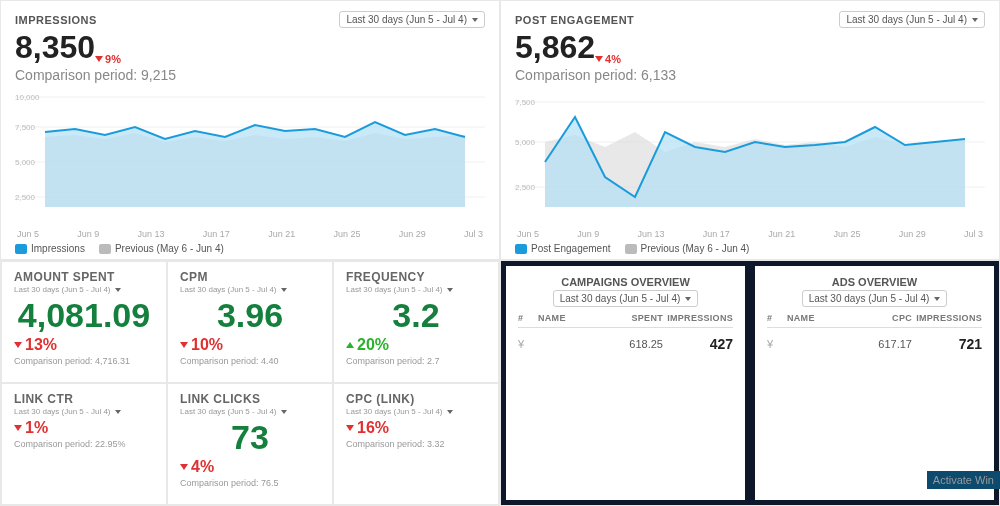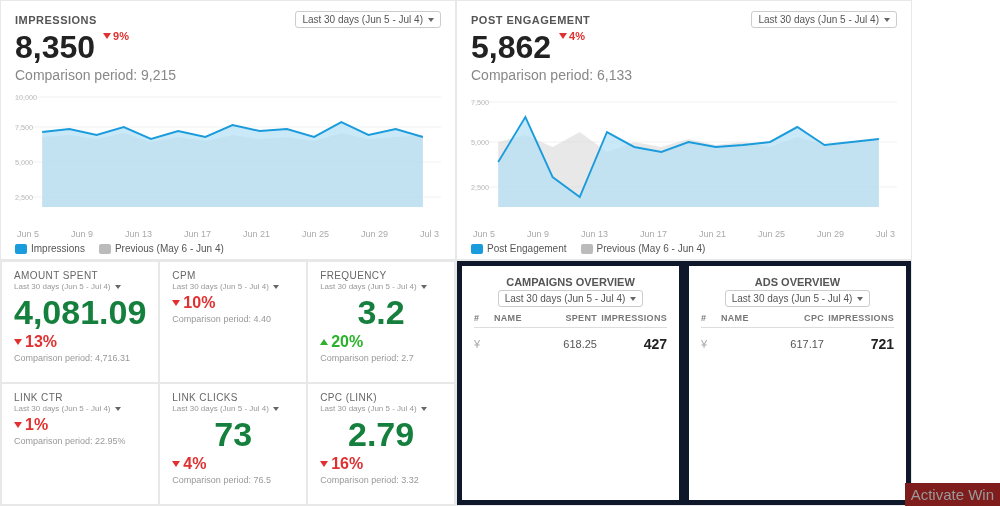--- a/index.html
+++ b/index.html
@@ -10,21 +10,21 @@
       height: 506px;
       overflow: hidden;
       font-size: 11px;
       color: #333;
     }
 
     .dashboard {
       display: grid;
       grid-template-columns: 1fr 1fr;
       grid-template-rows: 260px 246px;
-      width: 912px;
+      width: 1000px;
       height: 506px;
     }
 
     
     .chart-panel {
       border: 1px solid #e8e8e8;
       padding: 10px 14px 6px;
       position: relative;
       overflow: hidden;
     }
@@ -58,22 +58,21 @@
 
     .metric-value {
       font-size: 32px;
       font-weight: bold;
       color: #222;
       line-height: 1.1;
     }
 
     .metric-row {
       display: flex;
-      align-items: flex-start;
-      gap: 8px;
+      align-items: flex-end;
       margin-bottom: 2px;
     }
 
     .change-badge {
       display: flex;
       align-items: center;
       gap: 2px;
       font-size: 11px;
       font-weight: bold;
     }
@@ -142,22 +141,22 @@
 
     .metric-card {
       border: 1px solid #e8e8e8;
       padding: 8px 12px;
       display: flex;
       flex-direction: column;
       justify-content: flex-start;
     }
 
     .metric-card-title {
-      font-size: 10px;
-      font-weight: normal;
+      font-size: 12px;
+      font-weight: bold;
       color: #666;
       letter-spacing: 0.4px;
       text-transform: uppercase;
       margin-bottom: 1px;
     }
 
     .metric-card-date {
       font-size: 8px;
       color: #999;
       margin-bottom: 3px;
@@ -266,26 +265,26 @@
       color: #222;
     }
 
     .icon-symbol {
       font-size: 11px;
       color: #aaa;
     }
 
     .activate-win {
       position: fixed;
-      bottom: 0;
+      bottom: 17px;
       right: 0;
-      font-size: 15px;
+      font-size: 11px;
       color: #999;
       padding: 3px 6px;
-      background: #7f1d1d;
+      background: #0c4a6e;
     }
 
     .chevron-down {
       display: inline-block;
       width: 0; height: 0;
       border-left: 3px solid transparent;
       border-right: 3px solid transparent;
       border-top: 4px solid #666;
       margin-left: 2px;
       vertical-align: middle;
@@ -439,20 +438,21 @@
       </div>
       <div class="metric-card-comparison">Comparison period: 4,716.31</div>
     </div>
 
     <div class="metric-card">
       <div class="metric-card-title">CPM</div>
       <div class="metric-card-date">
         <span>Last 30 days (Jun 5 - Jul 4)</span>
         <span class="chevron-down"></span>
       </div>
+      <div class="metric-card-value">3.96</div>
       <div class="metric-card-change change-down">
         <span class="triangle-down"></span>
         <span>10%</span>
       </div>
       <div class="metric-card-comparison">Comparison period: 4.40</div>
     </div>
 
     <div class="metric-card">
       <div class="metric-card-title">FREQUENCY</div>
       <div class="metric-card-date">
@@ -493,21 +493,20 @@
       </div>
       <div class="metric-card-comparison">Comparison period: 76.5</div>
     </div>
 
     <div class="metric-card">
       <div class="metric-card-title">CPC (LINK)</div>
       <div class="metric-card-date">
         <span>Last 30 days (Jun 5 - Jul 4)</span>
         <span class="chevron-down"></span>
       </div>
-      <div class="metric-card-value">2.79</div>
       <div class="metric-card-change change-down">
         <span class="triangle-down"></span>
         <span>16%</span>
       </div>
       <div class="metric-card-comparison">Comparison period: 3.32</div>
     </div>
 
   </div>
 
   <div class="tables-section">

